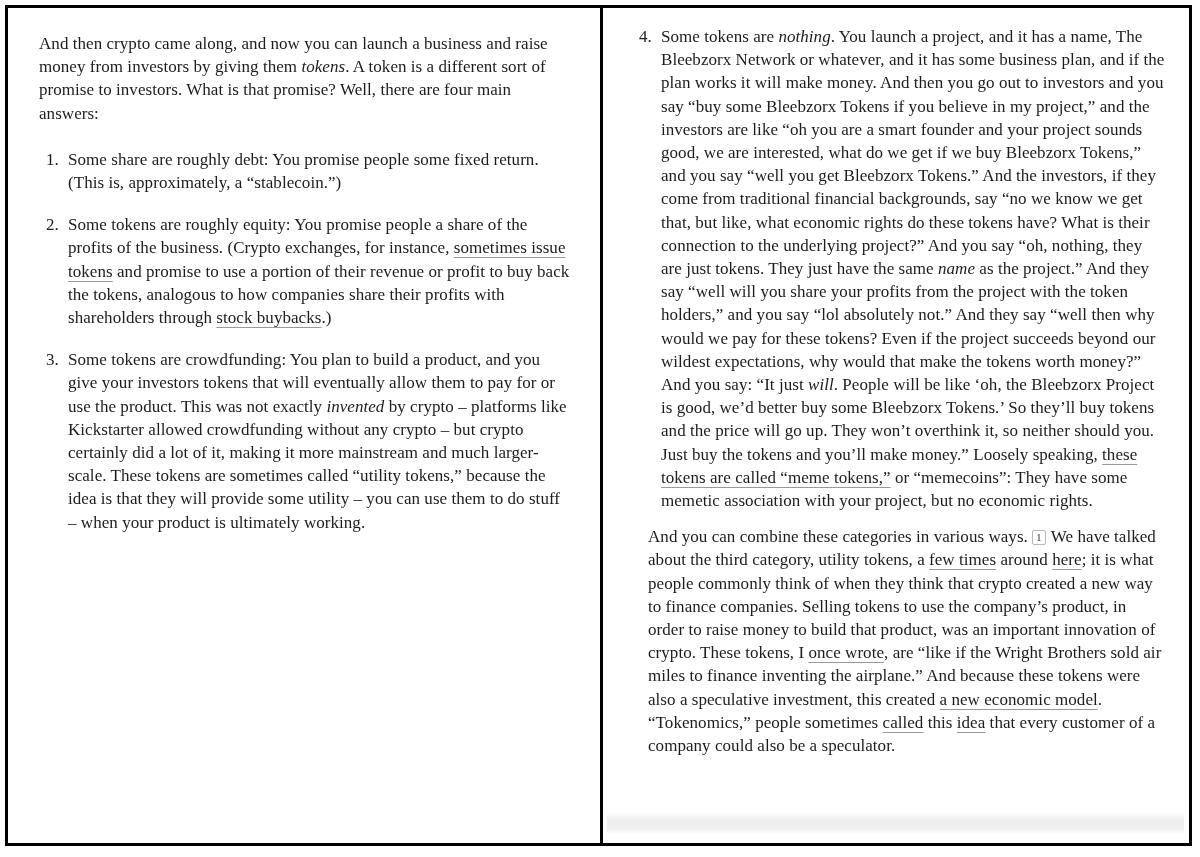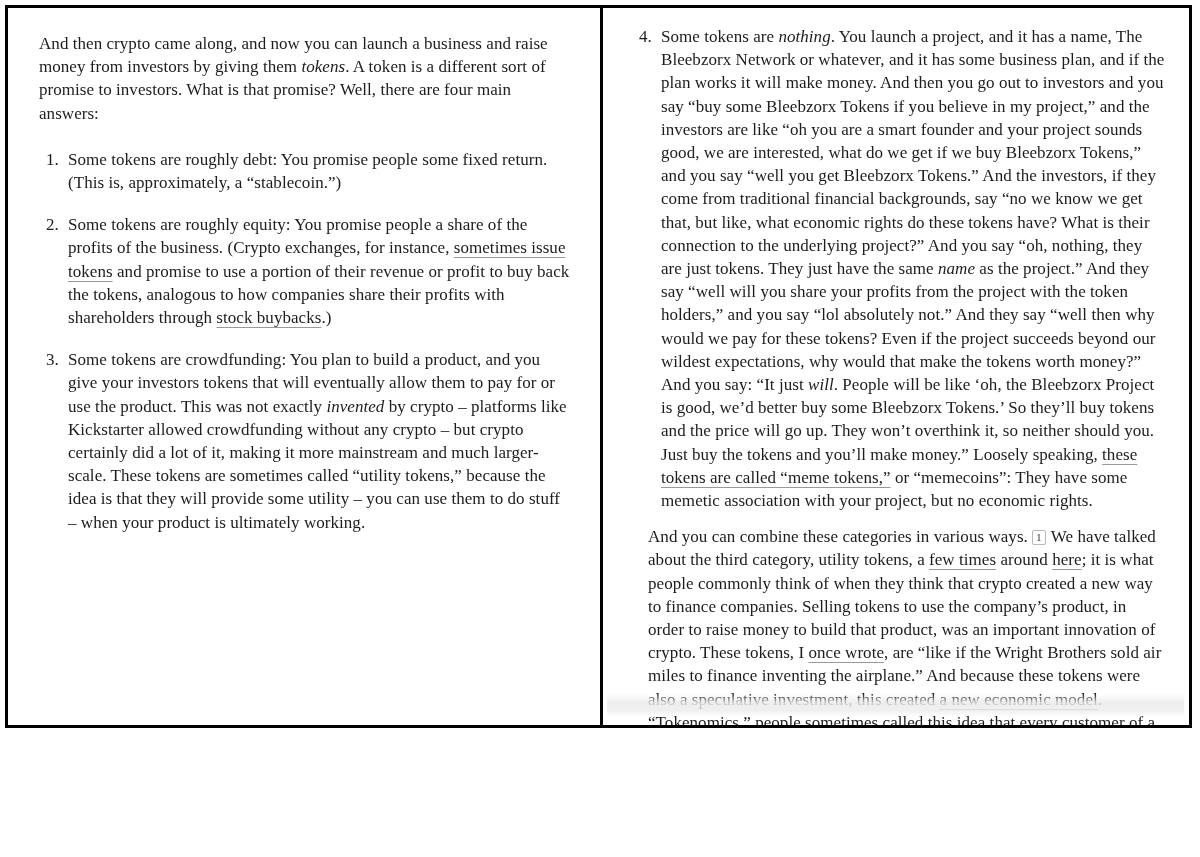--- a/index.html
+++ b/index.html
@@ -2,21 +2,21 @@
 <html style="--text: #1c1c1c; --border: #000000; --link-underline: #999999; --fade: #ececec; --background: #ffffff;"><head>
 <meta charset="utf-8">
 <style>
   :root{
     --text:#1c1c1c; --border:#000000; --link-underline:#999999;
     --fade:#ececec; --background:#ffffff;
   }
   html,body{margin:0;padding:0;width:1200px;height:857px;background:var(--background);overflow:hidden;}
   body{font-family:"Liberation Serif","DejaVu Serif",serif;color:var(--text);}
   .frame{
-    position:absolute;left:5px;top:5px;width:1187px;height:723px;
+    position:absolute;left:5px;top:5px;width:1187px;height:841px;
     border:3px solid var(--border);box-sizing:border-box;background:var(--background);
     display:flex;flex-direction:row;
   }
   .panel{flex:1 1 0;box-sizing:border-box;position:relative;overflow:hidden;
     font-size:17px;line-height:23.2px;letter-spacing:0.05px;}
   .panel.left{padding:24px 28px 18px 31px;}
   .panel.right{padding:17px 24px 14px 29px;}
   .divider{flex:0 0 3px;background:var(--border);}
   .para{margin:0;}
   .panel.left .para{margin-bottom:23px;}
@@ -55,21 +55,21 @@
 </head>
 <body>
 
 <div class="frame">
 
   <div class="panel left">
     <p class="para"><span>And then crypto came along, and now you can launch a business and raise money from investors by giving them </span><span class="em">tokens</span><span>. A token is a different sort of promise to investors. What is that promise? Well, there are four main answers:</span></p>
     <div class="list">
       <div class="list-item">
         <span class="num">1.</span>
-        <span class="body"><span>Some tokens are roughly debt: You promise people some fixed return. (This is, approximately, a “stablecoin.”)</span></span>
+        <span class="body"><span>Some share are roughly debt: You promise people some fixed return. (This is, approximately, a “stablecoin.”)</span></span>
       </div>
       <div class="list-item">
         <span class="num">2.</span>
         <span class="body"><span>Some tokens are roughly equity: You promise people a share of the profits of the business. (Crypto exchanges, for instance, </span><span class="link">sometimes issue tokens</span><span> and promise to use a portion of their revenue or profit to buy back the tokens, analogous to how companies share their profits with shareholders through </span><span class="link">stock buybacks</span><span>.)</span></span>
       </div>
       <div class="list-item">
         <span class="num">3.</span>
         <span class="body"><span>Some tokens are crowdfunding: You plan to build a product, and you give your investors tokens that will eventually allow them to pay for or use the product. This was not exactly </span><span class="em">invented</span><span> by crypto – platforms like Kickstarter allowed crowdfunding without any crypto – but crypto certainly did a lot of it, making it more mainstream and much larger-scale. These tokens are sometimes called “utility tokens,” because the idea is that they will provide some utility – you can use them to do stuff – when your product is ultimately working.</span></span>
       </div>
     </div>

